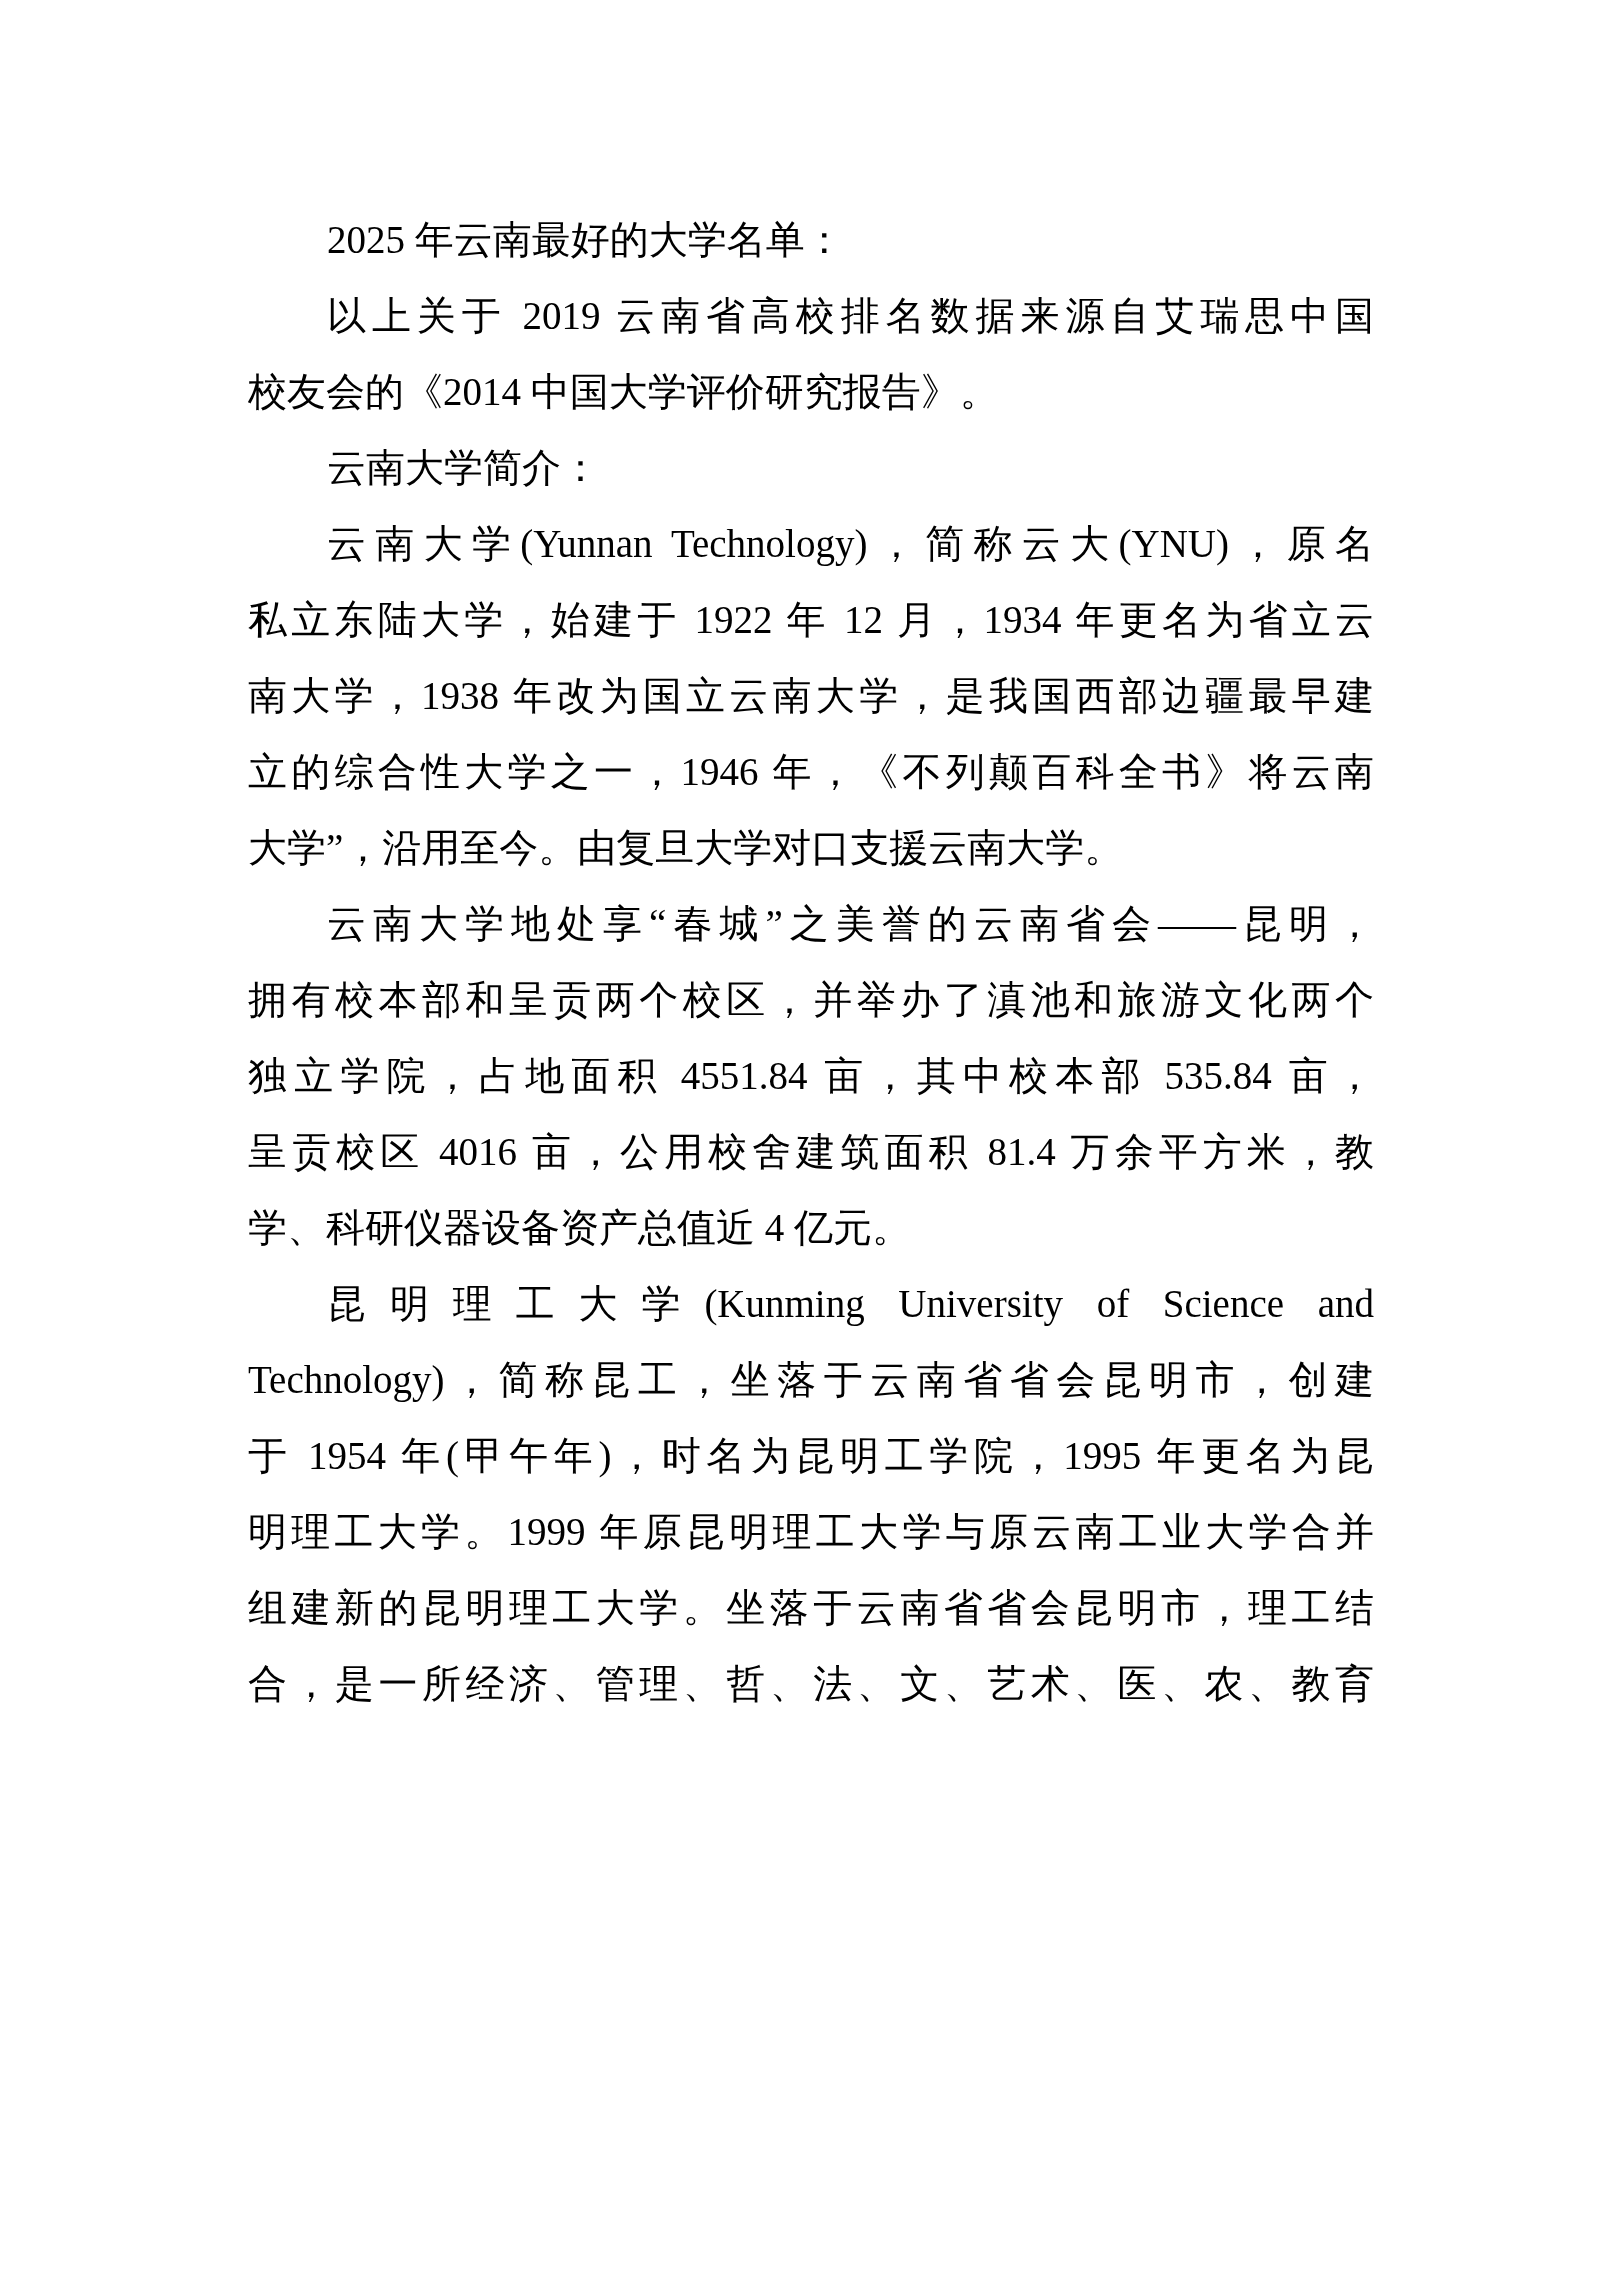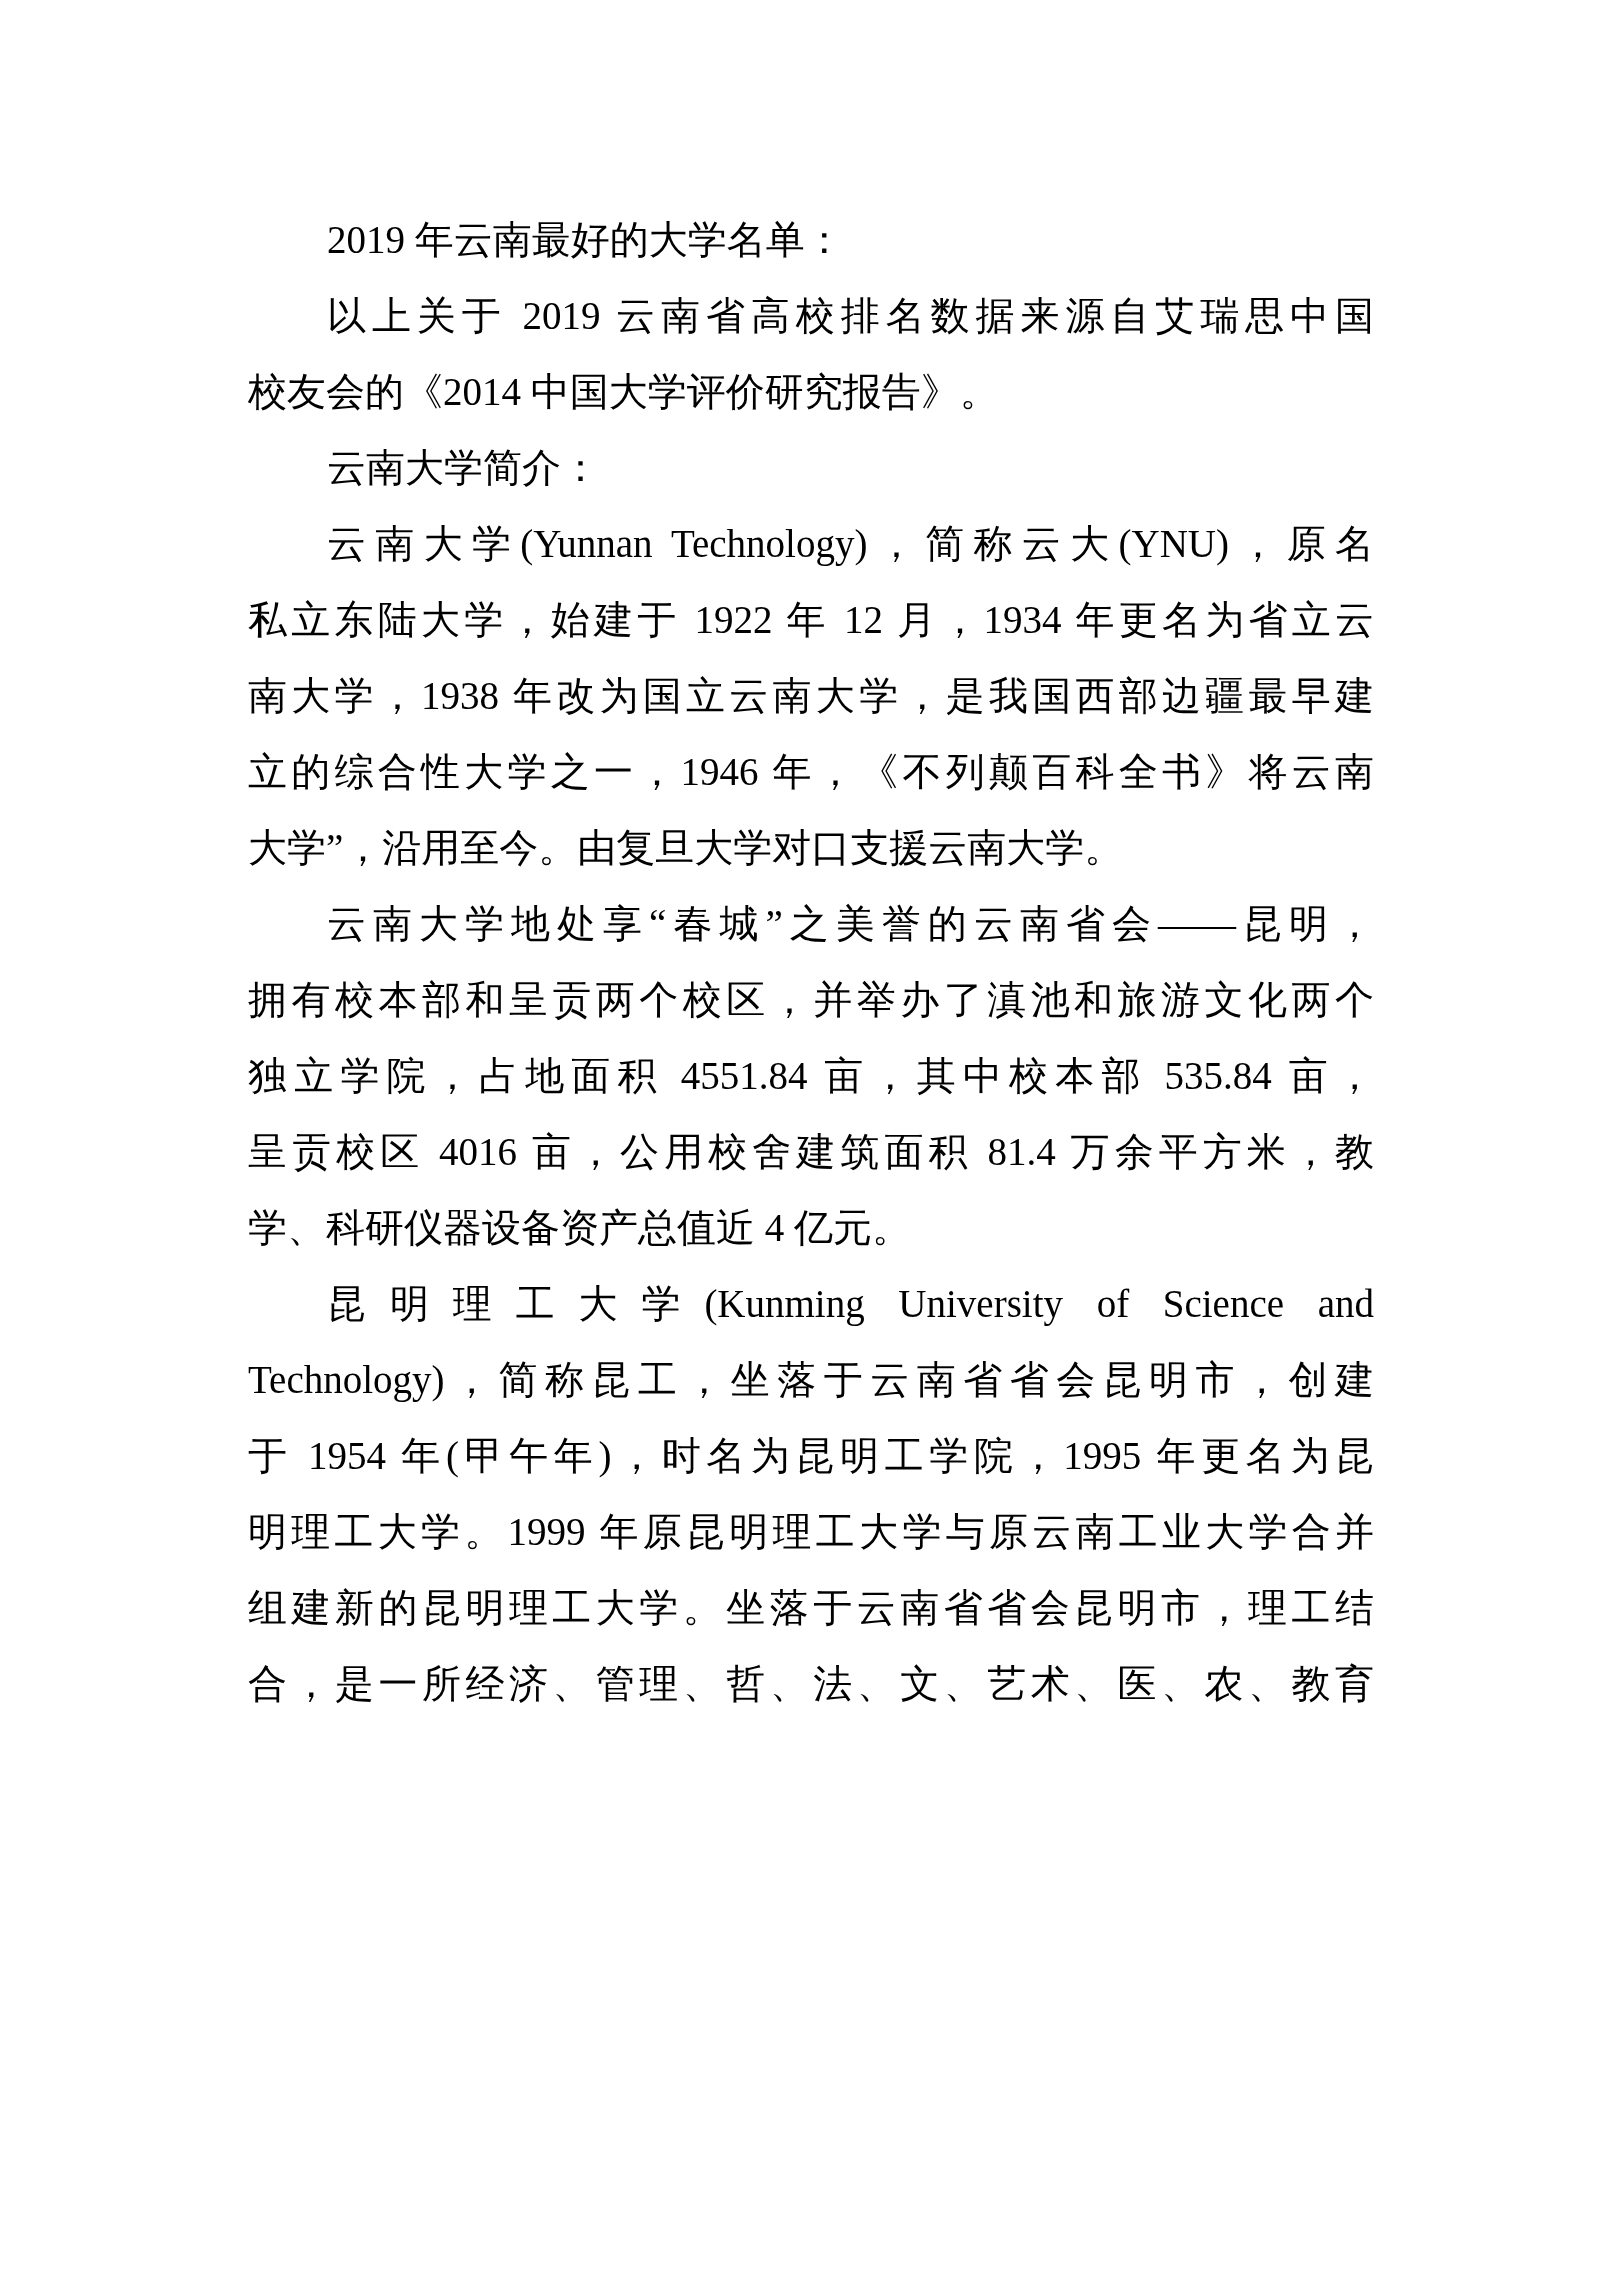--- a/index.html
+++ b/index.html
@@ -48,21 +48,21 @@
   }
   .line.indent {
     text-indent: 79px;
   }
 </style>
 </head>
 <body>
 
 <div class="page">
   <div class="body-lines">
-    <div class="line indent">2019 年云南最好的大学名单：</div>
+    <div class="line indent">2025 年云南最好的大学名单：</div>
     <div class="line indent j">以上关于 2019 云南省高校排名数据来源自艾瑞思中国</div>
     <div class="line">校友会的《2014 中国大学评价研究报告》。</div>
     <div class="line indent">云南大学简介：</div>
     <div class="line indent j">云南大学(Yunnan Technology)，简称云大(YNU)，原名</div>
     <div class="line j">私立东陆大学，始建于 1922 年 12 月，1934 年更名为省立云</div>
     <div class="line j">南大学，1938 年改为国立云南大学，是我国西部边疆最早建</div>
     <div class="line j">立的综合性大学之一，1946 年，《不列颠百科全书》将云南</div>
     <div class="line">大学”，沿用至今。由复旦大学对口支援云南大学。</div>
     <div class="line indent j">云南大学地处享“春城”之美誉的云南省会——昆明，</div>
     <div class="line j">拥有校本部和呈贡两个校区，并举办了滇池和旅游文化两个</div>

